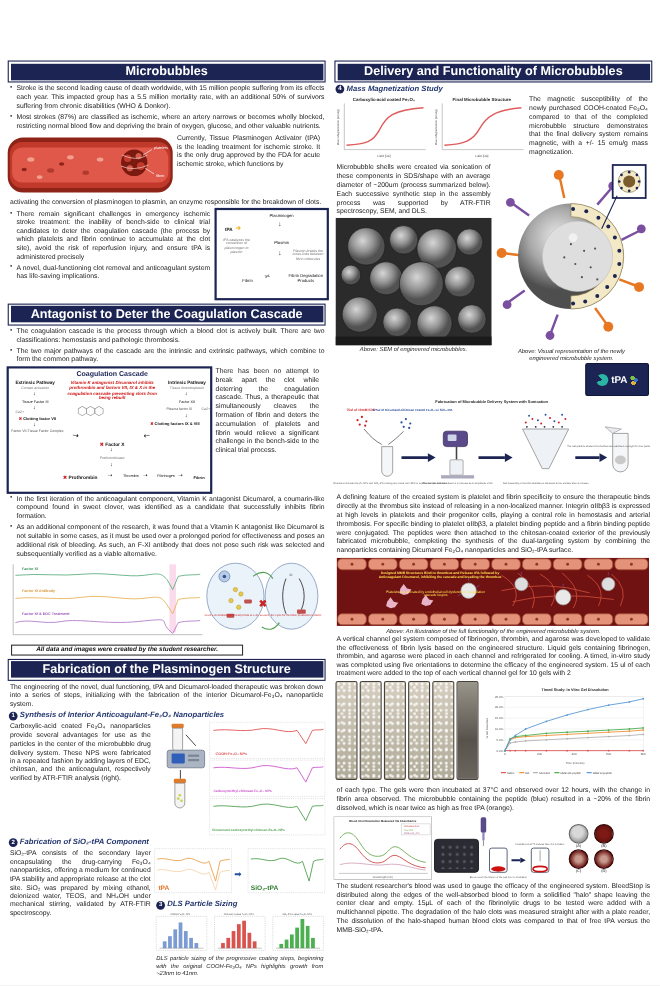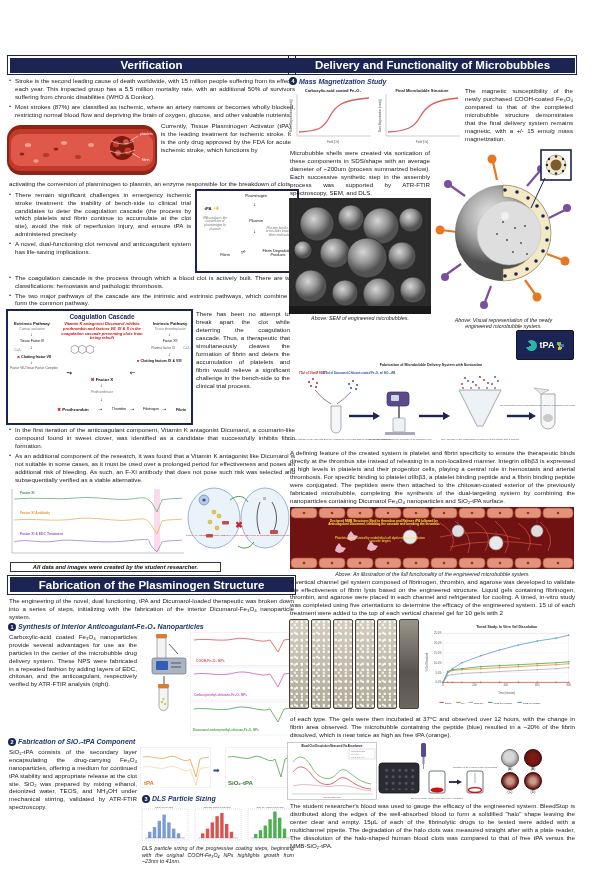--- a/index.html
+++ b/index.html
@@ -1,20 +1,20 @@
 <!DOCTYPE html>
 <html><head>
 <meta charset="utf-8">
 <style>
   html,body{margin:0;padding:0;background:#e8e8e8;}
   .poster{position:relative;width:600px;height:896px;background:#ffffff;font-family:"Liberation Sans",sans-serif;overflow:hidden;margin:0 auto;}
   .title-bar{position:absolute;left:7px;top:6px;width:586px;height:42px;background:#1b2453;border:2px solid #10173a;box-sizing:border-box;color:#fff;display:flex;align-items:center;justify-content:center;text-align:center;font-size:13px;font-weight:bold;line-height:1.25;padding:0 8px;}
   .col{position:absolute;top:52px;}
   .col.left{left:6px;width:291px;}
-  .col.right{left:287px;width:291px;}
+  .col.right{left:303px;width:291px;}
   .sech-w{border:1.5px solid #1b2453;padding:1.5px;margin:3px 1px 2px 1px;}
   .sech{background:#1b2453;color:#fff;text-align:center;font-weight:bold;font-size:11.5px;padding:1.5px 0;}
   p,li{font-size:6.2px;line-height:1.28;text-align:justify;margin:1px 3px;color:#1a1a1a;}
   ul.blt{margin:1px 0 1px 2px;padding-left:7px;list-style:none;}
   ul.blt li{position:relative;margin:1px 2px 2px 0;}
   ul.blt li:before{content:"•";position:absolute;left:-6px;top:0;font-size:6px;color:#333;}
   .row{display:flex;align-items:flex-start;}
   .cap{font-size:5.3px;font-style:italic;text-align:center;color:#222;margin:1px 2px;}
   .stept{font-size:7px;font-weight:bold;font-style:italic;color:#23366e;margin:2px 2px 1px 2px;display:flex;align-items:center;gap:2px;}
   .num{display:inline-flex;flex:none;width:8px;height:8px;border-radius:50%;background:#1b2453;color:#fff;font-size:5.5px;font-style:normal;align-items:center;justify-content:center;font-weight:bold;}
@@ -47,21 +47,21 @@
 </style>
 </head>
 <body>
 
 <div class="poster">
 
 
   <div class="col left">
 
     <div class="sech-w">
-      <div class="sech">Verification</div>
+      <div class="sech">Microbubbles</div>
     </div>
 
     <ul class="blt">
       <li>Stroke is the second leading cause of death worldwide, with 15 million people suffering from its effects each year. This impacted group has a 5.5 million mortality rate, with an additional 50% of survivors suffering from chronic disabilities (WHO &amp; Donkor).</li>
       <li>Most strokes (87%) are classified as ischemic, where an artery narrows or becomes wholly blocked, restricting normal blood flow and depriving the brain of oxygen, glucose, and other valuable nutrients.</li>
     </ul>
 
     <div class="row">
       <svg class="fig" width="152" height="58" viewBox="0 0 152 58">
         <rect x="1" y="4" width="150" height="50" rx="14" fill="#8e2418"></rect>
@@ -104,20 +104,23 @@
         <div class="dl gray" style="left:3px;top:26px;width:30px;">tPA catalyzes the conversion of plasminogen to plasmin</div>
         <div class="dl" style="left:38px;top:28px;width:42px;">Plasmin</div>
         <div class="dl gray" style="left:66px;top:36px;width:34px;">Plasmin breaks the cross-links between fibrin molecules</div>
         <div class="arrowd" style="left:56px;top:37px;">↓</div>
         <div class="dl" style="left:16px;top:62px;width:24px;">Fibrin</div>
         <div class="arrowd" style="left:44px;top:58px;transform:rotate(-20deg);">✂</div>
         <div class="dl" style="left:62px;top:58px;width:38px;">Fibrin Degradation Products</div>
       </div>
     </div>
 
+    <div class="sech-w">
+      <div class="sech">Antagonist to Deter the Coagulation Cascade</div>
+    </div>
 
     <ul class="blt">
       <li>The coagulation cascade is the process through which a blood clot is actively built. There are two classifications: hemostasis and pathologic thrombosis.</li>
       <li>The two major pathways of the cascade are the intrinsic and extrinsic pathways, which combine to form the common pathway.</li>
     </ul>
 
     <div class="row">
       <div class="diagbox" style="width:187px;height:116px;flex:none;">
         <div class="dl bold" style="left:44px;top:2px;width:100px;font-size:6.4px;color:#1b2453;">Coagulation Cascade</div>
         <div class="dl red" style="left:48px;top:11px;width:92px;">Vitamin K antagonist Dicumarol inhibits prothrombin and factors VII, IX &amp; X in the coagulation cascade preventing clots from being rebuilt</div>

